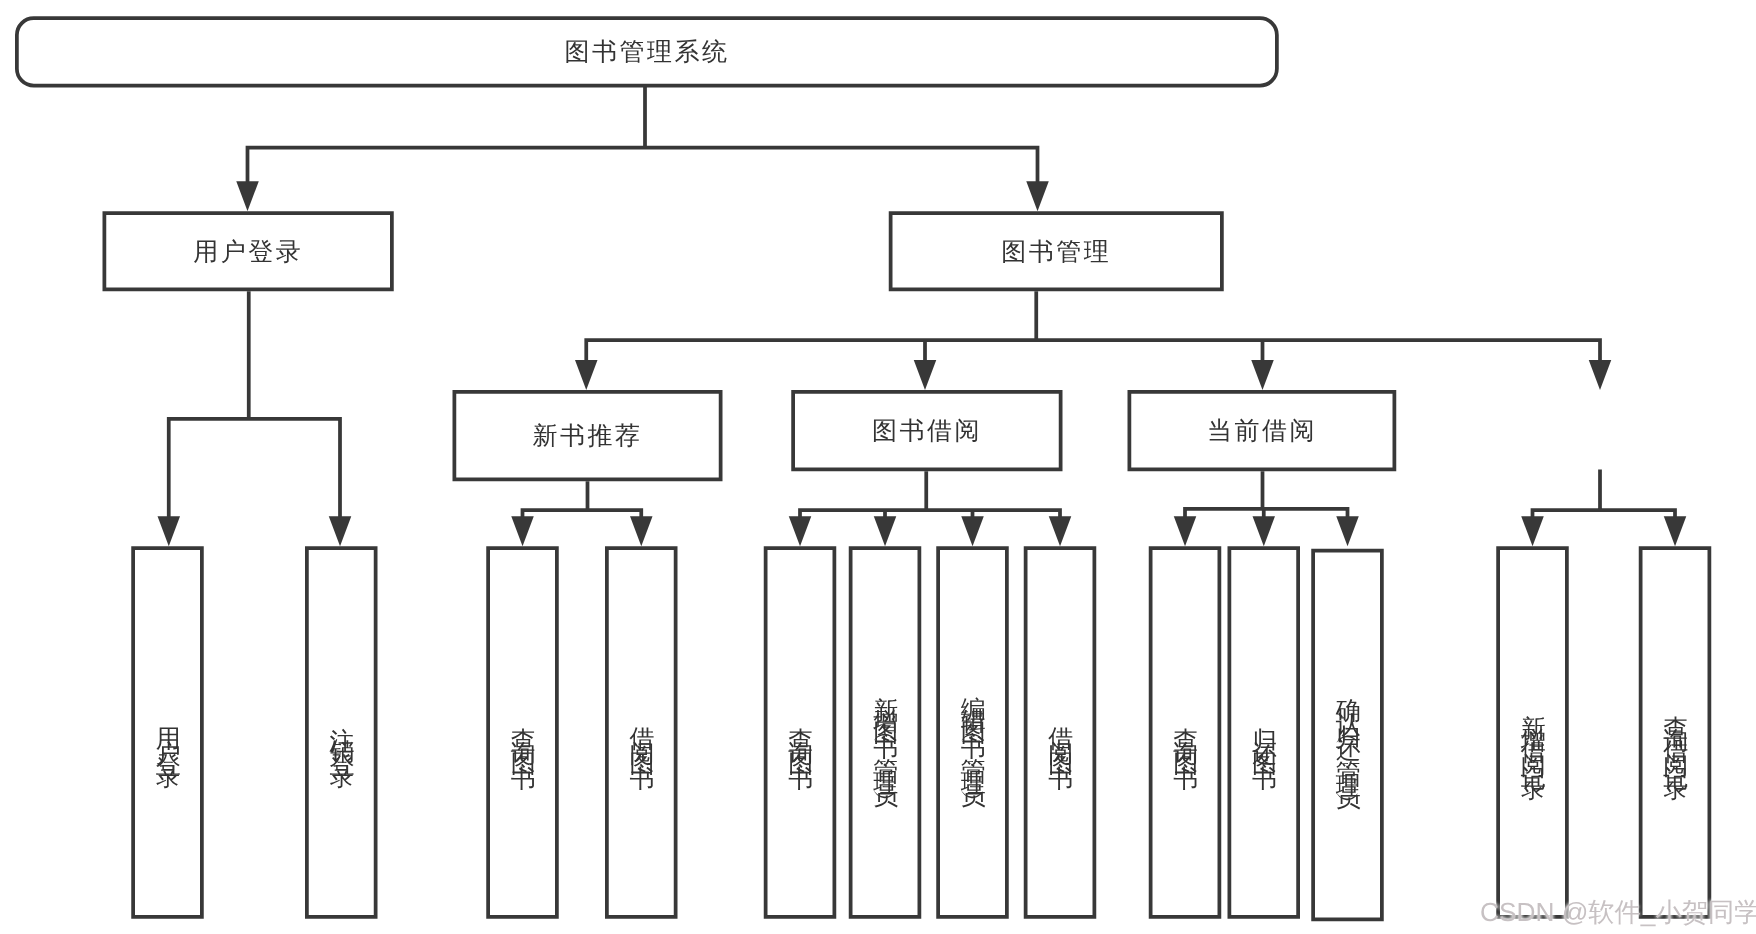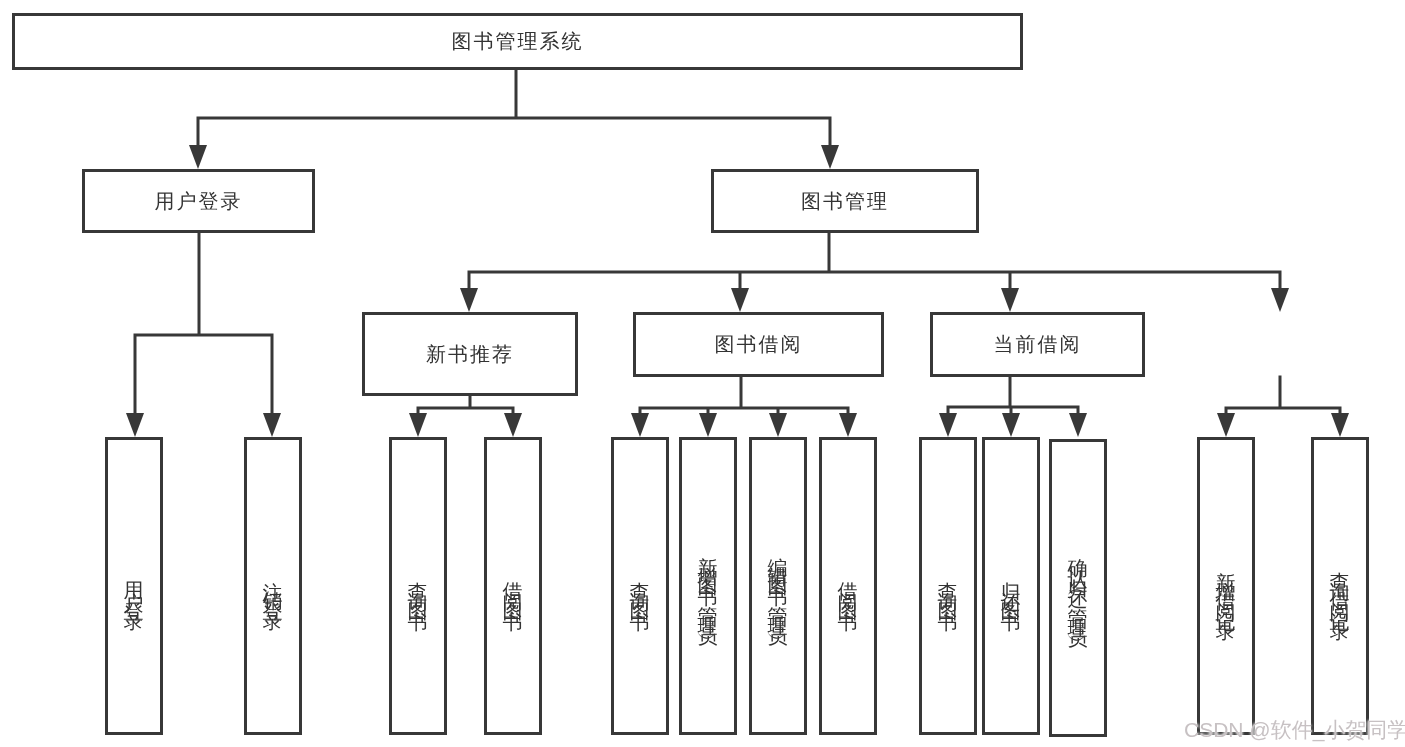--- a/index.html
+++ b/index.html
@@ -91,38 +91,38 @@
       <polygon points="769,413 787,413 778,437"></polygon>
       <polygon points="839,413 857,413 848,437"></polygon>
       <polygon points="939,413 957,413 948,437"></polygon>
       <polygon points="1002,413 1020,413 1011,437"></polygon>
       <polygon points="1069,413 1087,413 1078,437"></polygon>
       <polygon points="1217,413 1235,413 1226,437"></polygon>
       <polygon points="1331,413 1349,413 1340,437"></polygon>
     </g>
   </svg>
 
-  <div class="node hbox" style="left:12px; top:13px; width:1011px; height:57px;">
+  <div class="node hbox" style="left:12px; top:13px; width:1011px; height:57px;border-radius:15px;">
     <span>图书管理系统</span>
   </div>
 
   <div class="node hbox" style="left:82px; top:169px; width:233px; height:64px;">
     <span>用户登录</span>
   </div>
   <div class="node hbox" style="left:711px; top:169px; width:268px; height:64px;">
     <span>图书管理</span>
   </div>
 
-  <div class="node hbox" style="left:362px; top:312px; width:216px; height:84px;">
+  <div class="node hbox" style="left:362px; top:312px; width:216px; height:73px;">
     <span>新书推荐</span>
   </div>
-  <div class="node hbox" style="left:633px; top:312px; width:251px; height:65px;">
+  <div class="node hbox" style="left:633px; top:312px; width:217px; height:65px;">
     <span>图书借阅</span>
   </div>
-  <div class="node hbox" style="left:902px; top:312px; width:215px; height:65px;margin-left:28px;">
+  <div class="node hbox" style="left:902px; top:312px; width:215px; height:65px;">
     <span>当前借阅</span>
   </div>
 
   <div class="node vbox" style="left:105px; top:437px; width:58px; height:298px;">
     <span>用户登录</span>
   </div>
   <div class="node vbox" style="left:244px; top:437px; width:58px; height:298px;">
     <span>注销登录</span>
   </div>
   <div class="node vbox" style="left:389px; top:437px; width:58px; height:298px;">

